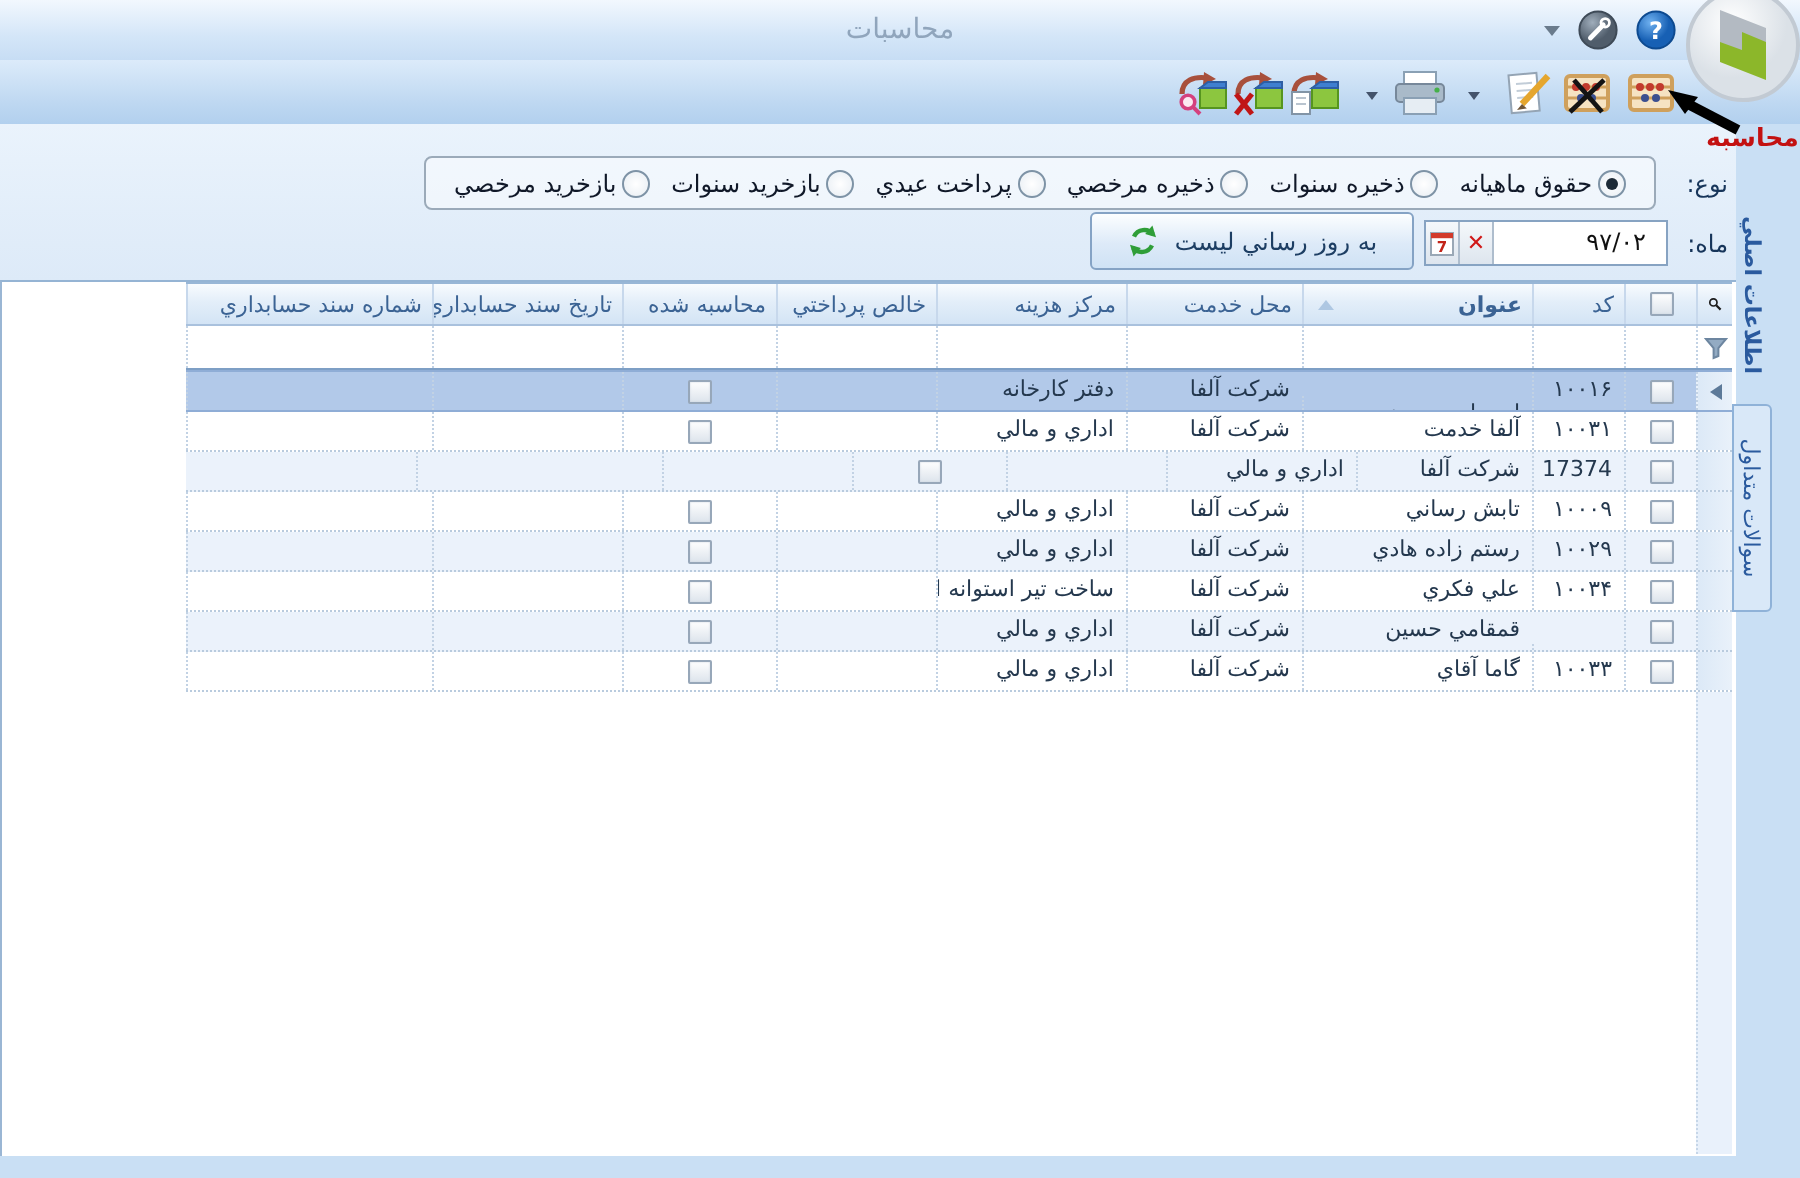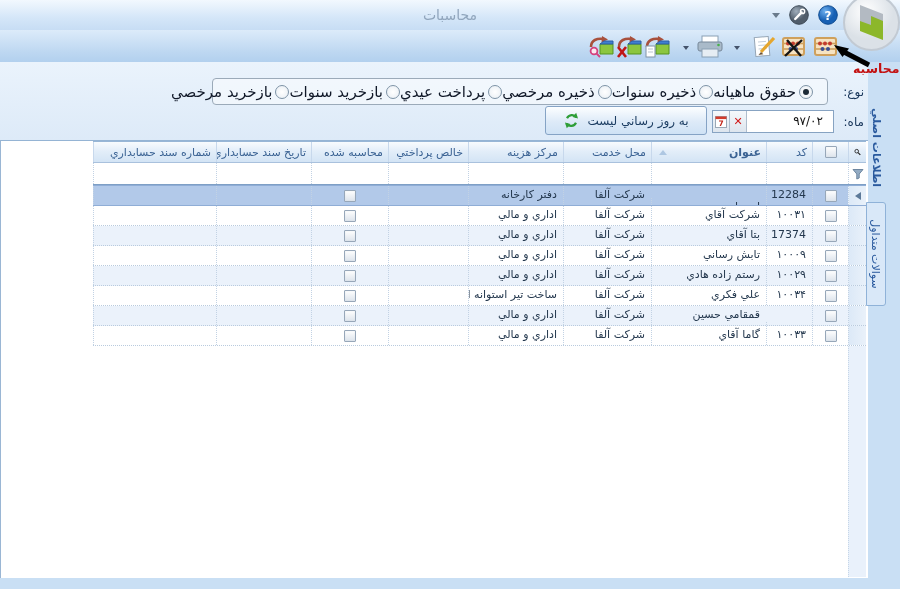--- a/index.html
+++ b/index.html
@@ -23,21 +23,21 @@
   .anno-arrow{position:absolute;left:831px;top:42px;z-index:30;}
   .anno-label{position:absolute;left:853px;top:61px;z-index:30;color:#c31111;
               font-weight:bold;font-size:12.5px;}
   
   .filterpanel{position:absolute;left:0;top:62px;width:868px;height:78px;
                background:linear-gradient(#eaf3fc,#ddeaf8);border-bottom:1px solid #b7cce3;}
   .flabel{position:absolute;color:#17355a;font-size:12px;}
   .radio-box{position:absolute;left:212px;top:78px;width:616px;height:27px;
              border:1px solid #9baab9;border-radius:4px;background:rgba(255,255,255,.45);
              display:flex;align-items:center;justify-content:space-between;padding:0 14px;box-sizing:border-box;}
-  .radio-item{display:flex;align-items:center;gap:3px;cursor:pointer;color:#101828;font-size:15px;white-space:nowrap;}
+  .radio-item{display:flex;align-items:center;gap:3px;cursor:pointer;color:#101828;font-size:12px;white-space:nowrap;}
   .radio-dot{width:12px;height:12px;border-radius:50%;border:1px solid #7e93a6;
              background:radial-gradient(#fff,#e7edf3);position:relative;flex:none;}
   .radio-dot.on:after{content:"";position:absolute;left:3px;top:3px;width:6px;height:6px;border-radius:50%;background:#1d2a36;}
   .month-field{position:absolute;left:712px;top:110px;width:122px;height:23px;border:1px solid #87a3c2;
                background:#fff;direction:ltr;display:flex;box-sizing:border-box;}
   .mf-btn{width:17px;height:100%;border-right:1px solid #aebdcd;background:linear-gradient(#f5f8fb,#dde5ee);
           display:flex;align-items:center;justify-content:center;cursor:pointer;box-sizing:border-box;flex:none;}
   .mf-x{color:#d01818;font-weight:bold;font-size:11px;line-height:1;}
   .mf-value{flex:1;text-align:right;padding:0 10px 0 2px;line-height:21px;color:#111;font-size:12px;}
   .update-btn{position:absolute;left:545px;top:106px;width:162px;height:29px;border:1px solid #85a3c5;border-radius:3px;
@@ -331,54 +331,53 @@
         <div class="fcell" style="width: 123px;"></div>
       </div>
     <div>
         <div class="trow sel">
           <div class="cell center gutterbg" style="width: 18px;">
             <span class="row-arrow"></span>
           </div>
           <div class="cell center" style="width: 36px;">
             <span class="cbx"></span>
           </div>
-          <div class="cell" style="width: 46px;">12284</div>
+          <div class="cell" style="width: 46px;">۱۰۰۱۶</div>
           <div class="cell" style="width: 115px; margin-top: 12px;">اردوبادي بهروز</div>
           <div class="cell" style="width: 88px;">شرکت آلفا</div>
           <div class="cell" style="width: 95px;">دفتر کارخانه</div>
           <div class="cell" style="width: 80px;"></div>
           <div class="cell center" style="width: 77px;">
             <span class="cbx"></span>
           </div>
           <div class="cell" style="width: 95px;"></div>
           <div class="cell" style="width: 123px;"></div>
         </div>
         <div class="trow">
           <div class="cell center gutterbg" style="width: 18px;"></div>
           <div class="cell center" style="width: 36px;">
             <span class="cbx"></span>
           </div>
           <div class="cell" style="width: 46px;">۱۰۰۳۱</div>
-          <div class="cell" style="width: 115px;">شرکت آقاي</div>
+          <div class="cell" style="width: 115px;">آلفا خدمت</div>
           <div class="cell" style="width: 88px;">شرکت آلفا</div>
           <div class="cell" style="width: 95px;">اداري و مالي</div>
           <div class="cell" style="width: 80px;"></div>
           <div class="cell center" style="width: 77px;">
             <span class="cbx"></span>
           </div>
           <div class="cell" style="width: 95px;"></div>
           <div class="cell" style="width: 123px;"></div>
         </div>
         <div class="trow alt">
           <div class="cell center gutterbg" style="width: 18px;"></div>
           <div class="cell center" style="width: 36px;">
             <span class="cbx"></span>
           </div>
           <div class="cell" style="width: 46px;">17374</div>
-          <div class="cell" style="width: 115px;">بتا آقاي</div>
           <div class="cell" style="width: 88px;">شرکت آلفا</div>
           <div class="cell" style="width: 95px;">اداري و مالي</div>
           <div class="cell" style="width: 80px;"></div>
           <div class="cell center" style="width: 77px;">
             <span class="cbx"></span>
           </div>
           <div class="cell" style="width: 95px;"></div>
           <div class="cell" style="width: 123px;"></div>
         </div>
         <div class="trow">

